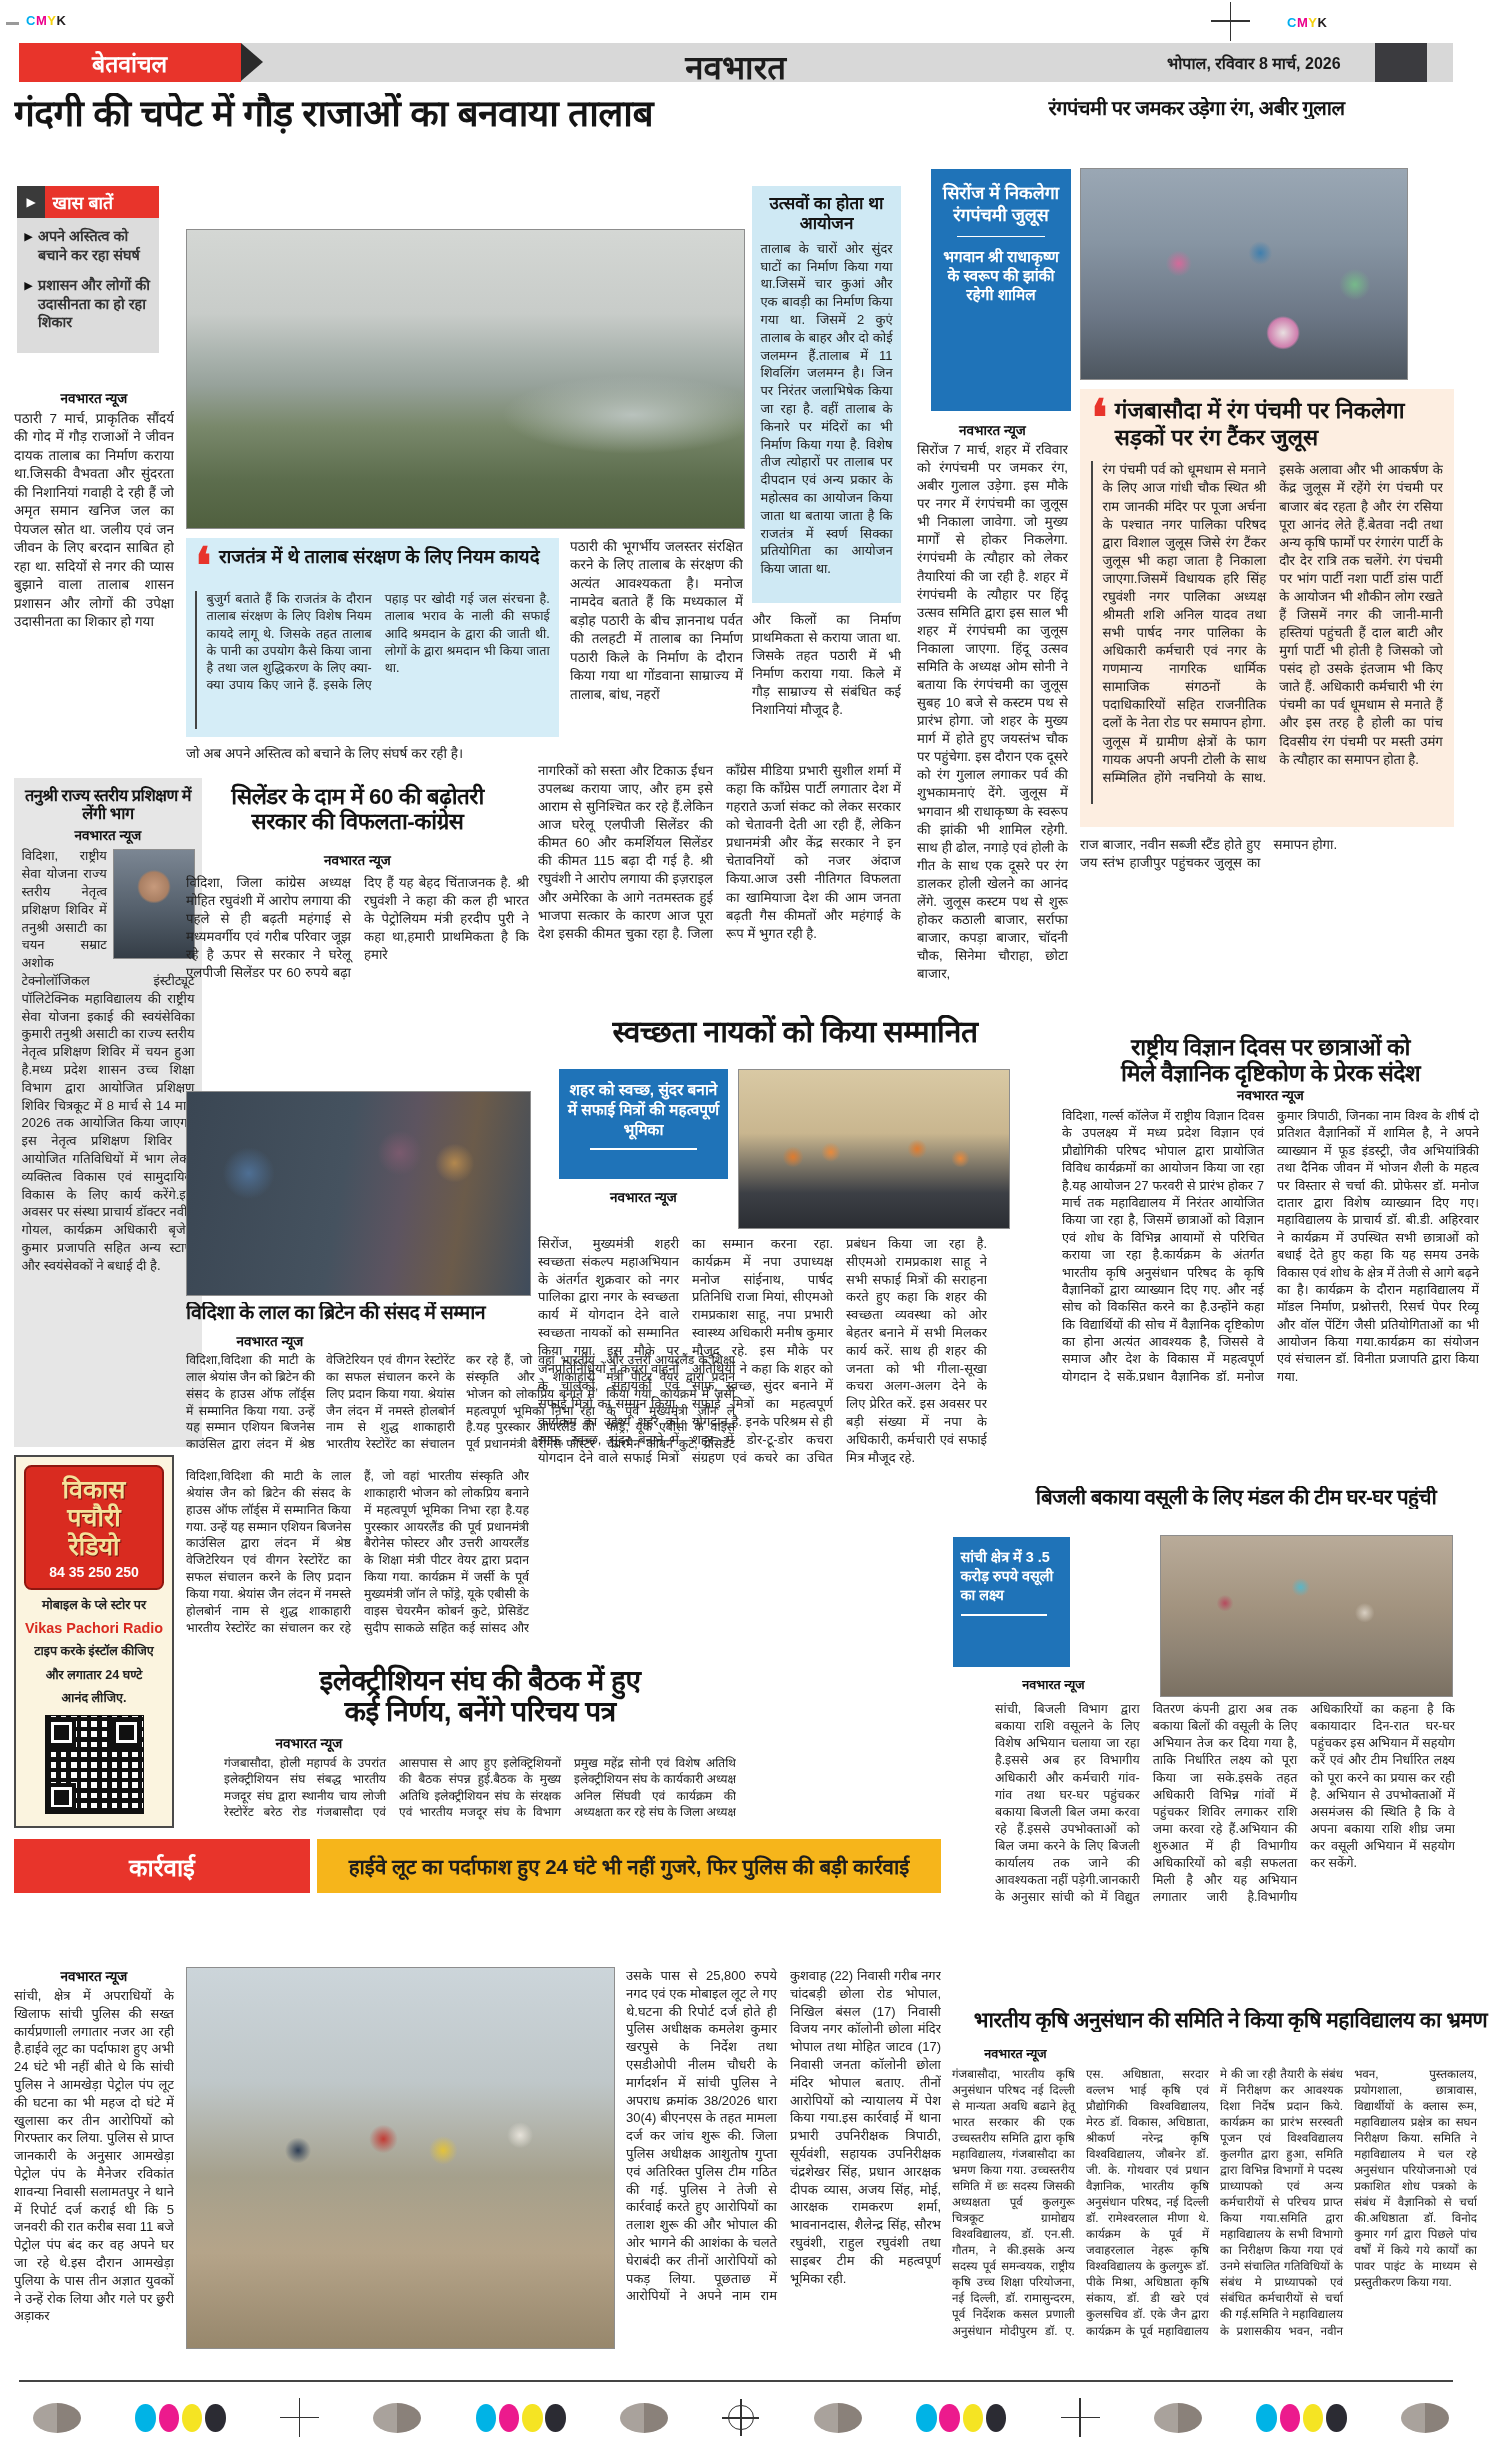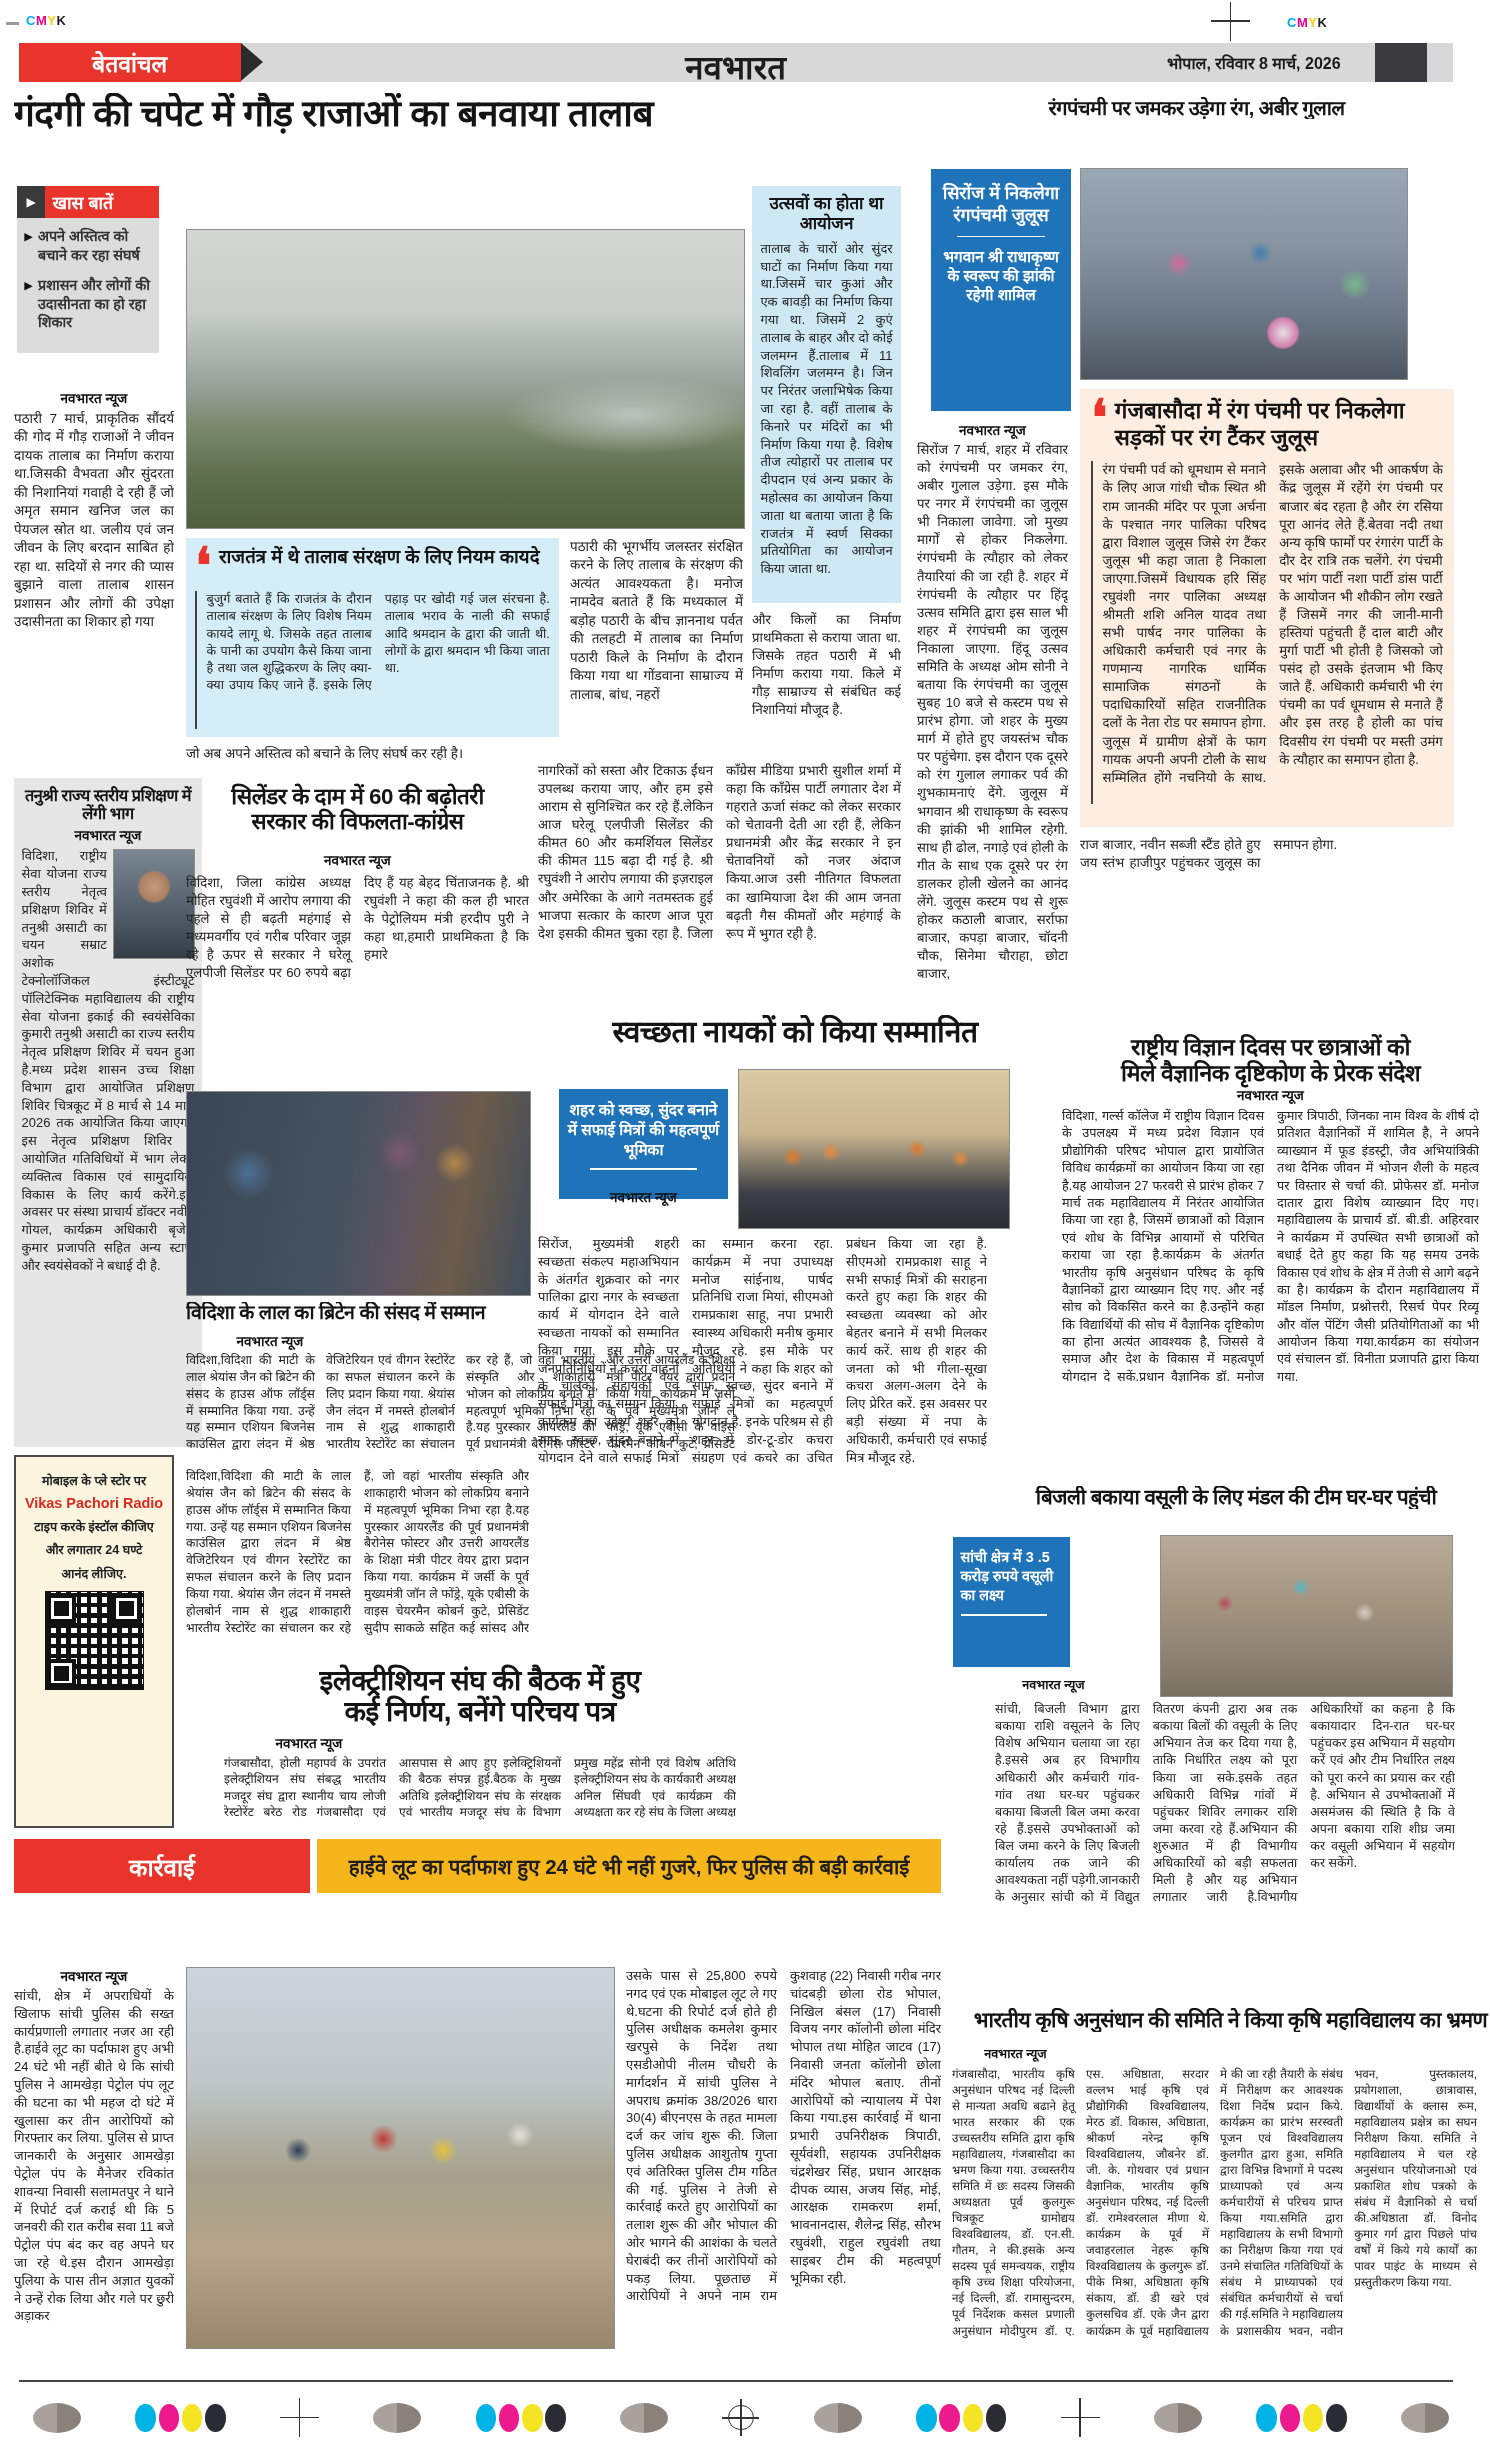--- a/index.html
+++ b/index.html
@@ -195,21 +195,21 @@
         radial-gradient(circle 28px at 78% 35%, #b3884e 0%, transparent 70%),
         radial-gradient(circle 32px at 62% 30%, #7a5a6e 0%, transparent 70%),
         radial-gradient(circle 37px at 18% 40%, #4e6f94 0%, transparent 70%),
         linear-gradient(100deg,#3a4653 0%,#45525f 45%,#5d5460 62%,#6b5b4a 78%,#3f4c5c 100%);"></div>
   <div class="abs hl nowrap" style="left:186px;top:1302px;width:343px;font-size:19.6px;text-align:left;"><span>विदिशा के लाल का ब्रिटेन की संसद में सम्मान</span></div>
   <div class="abs byline" style="left:186px;top:1332px;width:168px;"><span>नवभारत न्यूज</span></div>
   <div class="abs body-text cols4" style="left:186px;top:1352px;width:549px;height:108px;font-size:12.3px;"><span>विदिशा,विदिशा की माटी के लाल श्रेयांस जैन को ब्रिटेन की संसद के हाउस ऑफ लॉर्ड्स में सम्मानित किया गया. उन्हें यह सम्मान एशियन बिजनेस काउंसिल द्वारा लंदन में श्रेष्ठ वेजिटेरियन एवं वीगन रेस्टोरेंट का सफल संचालन करने के लिए प्रदान किया गया. श्रेयांस जैन लंदन में नमस्ते होलबोर्न नाम से शुद्ध शाकाहारी भारतीय रेस्टोरेंट का संचालन कर रहे हैं, जो वहां भारतीय संस्कृति और शाकाहारी भोजन को लोकप्रिय बनाने में महत्वपूर्ण भूमिका निभा रहा है.यह पुरस्कार आयरलैंड की पूर्व प्रधानमंत्री बैरोनेस फोस्टर और उत्तरी आयरलैंड के शिक्षा मंत्री पीटर वेयर द्वारा प्रदान किया गया. कार्यक्रम में जर्सी के पूर्व मुख्यमंत्री जॉन ले फोंड्रे, यूके एबीसी के वाइस चेयरमैन कोबर्न कुटे, प्रेसिडेंट सुदीप साकळे सहित कई सांसद और प्रमुख व्यावसायिक नेता भी मौजूद रहे.सम्मान प्राप्त करने के बाद श्रेयांस जैन ने कहा यह केवल उनका नहीं बल्कि हर भारतीय का सम्मान है. उन्होंने कहा कि यह भारत की संस्कृति एवं शाकाहारी परंपरा का सम्मान है.</span></div>
   <div class="abs body-text cols2" style="left:186px;top:1468px;width:343px;height:183px;font-size:12.3px;"><span>विदिशा,विदिशा की माटी के लाल श्रेयांस जैन को ब्रिटेन की संसद के हाउस ऑफ लॉर्ड्स में सम्मानित किया गया. उन्हें यह सम्मान एशियन बिजनेस काउंसिल द्वारा लंदन में श्रेष्ठ वेजिटेरियन एवं वीगन रेस्टोरेंट का सफल संचालन करने के लिए प्रदान किया गया. श्रेयांस जैन लंदन में नमस्ते होलबोर्न नाम से शुद्ध शाकाहारी भारतीय रेस्टोरेंट का संचालन कर रहे हैं, जो वहां भारतीय संस्कृति और शाकाहारी भोजन को लोकप्रिय बनाने में महत्वपूर्ण भूमिका निभा रहा है.यह पुरस्कार आयरलैंड की पूर्व प्रधानमंत्री बैरोनेस फोस्टर और उत्तरी आयरलैंड के शिक्षा मंत्री पीटर वेयर द्वारा प्रदान किया गया. कार्यक्रम में जर्सी के पूर्व मुख्यमंत्री जॉन ले फोंड्रे, यूके एबीसी के वाइस चेयरमैन कोबर्न कुटे, प्रेसिडेंट सुदीप साकळे सहित कई सांसद और प्रमुख व्यावसायिक नेता भी मौजूद रहे.सम्मान प्राप्त करने के बाद श्रेयांस जैन ने कहा यह केवल उनका नहीं बल्कि हर भारतीय का सम्मान है. उन्होंने कहा कि यह भारत की संस्कृति एवं शाकाहारी परंपरा का सम्मान है.</span></div>
 
   <div class="abs hl nowrap" style="left:538px;top:1015px;width:514px;font-size:30px;"><span>स्वच्छता नायकों को किया सम्मानित</span></div>
-  <div class="abs box-blue" style="left:559px;top:1069px;width:169px;height:110px;padding:11.2px 7.5px;box-sizing:border-box;margin-top:20px;">
+  <div class="abs box-blue" style="left:559px;top:1069px;width:169px;height:110px;padding:11.2px 7.5px;box-sizing:border-box;">
     <div style="font-size:15.4px;line-height:1.3;">शहर को स्वच्छ, सुंदर बनाने में सफाई मित्रों की महत्वपूर्ण भूमिका</div>
     <div class="rule" style="margin-top:7.5px;"></div>
   </div>
   <div class="abs photo" style="left:738px;top:1069px;width:270px;height:158px;
       background:
         radial-gradient(circle 15px at 20% 55%, #e07b2d 0%, transparent 70%),
         radial-gradient(circle 14px at 34% 52%, #e8893b 0%, transparent 70%),
         radial-gradient(circle 14px at 66% 50%, #df7a2e 0%, transparent 70%),
         radial-gradient(circle 13px at 82% 56%, #e8893b 0%, transparent 70%),
         linear-gradient(180deg,#d9c9a4 0%,#c9b68f 40%,#3c3f45 78%,#2b2e33 100%);"></div>
@@ -217,20 +217,26 @@
   <div class="abs body-text cols3" style="left:538px;top:1235px;width:449px;height:447px;font-size:13px;"><span>सिरोंज, मुख्यमंत्री शहरी स्वच्छता संकल्प महाअभियान के अंतर्गत शुक्रवार को नगर पालिका द्वारा नगर के स्वच्छता कार्य में योगदान देने वाले स्वच्छता नायकों को सम्मानित किया गया. इस मौके पर जनप्रतिनिधियों ने कचरा वाहनों के चालकों, सहायकों एवं सफाई मित्रों का सम्मान किया. कार्यक्रम का उद्देश्य शहर को साफ, स्वच्छ, सुंदर बनाने में योगदान देने वाले सफाई मित्रों का सम्मान करना रहा. कार्यक्रम में नपा उपाध्यक्ष मनोज सांईनाथ, पार्षद प्रतिनिधि राजा मियां, सीएमओ रामप्रकाश साहू, नपा प्रभारी स्वास्थ्य अधिकारी मनीष कुमार मौजूद रहे. इस मौके पर अतिथियों ने कहा कि शहर को साफ, स्वच्छ, सुंदर बनाने में सफाई मित्रों का महत्वपूर्ण योगदान है. इनके परिश्रम से ही शहर में डोर-टू-डोर कचरा संग्रहण एवं कचरे का उचित प्रबंधन किया जा रहा है. सीएमओ रामप्रकाश साहू ने सभी सफाई मित्रों की सराहना करते हुए कहा कि शहर की स्वच्छता व्यवस्था को ओर बेहतर बनाने में सभी मिलकर कार्य करें. साथ ही शहर की जनता को भी गीला-सूखा कचरा अलग-अलग देने के लिए प्रेरित करें. इस अवसर पर बड़ी संख्या में नपा के अधिकारी, कर्मचारी एवं सफाई मित्र मौजूद रहे.</span></div>
 
   <div class="abs hl" style="left:1062px;top:1015px;width:417px;font-size:23px;margin-top:20px;">
     <div>राष्ट्रीय विज्ञान दिवस पर छात्राओं को</div>
     <div>मिले वैज्ञानिक दृष्टिकोण के प्रेरक संदेश</div>
   </div>
   <div class="abs byline" style="left:1062px;top:1086px;width:417px;"><span>नवभारत न्यूज</span></div>
   <div class="abs body-text cols2" style="left:1062px;top:1108px;width:417px;height:365px;font-size:12.7px;"><span>विदिशा, गर्ल्स कॉलेज में राष्ट्रीय विज्ञान दिवस के उपलक्ष्य में मध्य प्रदेश विज्ञान एवं प्रौद्योगिकी परिषद भोपाल द्वारा प्रायोजित विविध कार्यक्रमों का आयोजन किया जा रहा है.यह आयोजन 27 फरवरी से प्रारंभ होकर 7 मार्च तक महाविद्यालय में निरंतर आयोजित किया जा रहा है, जिसमें छात्राओं को विज्ञान एवं शोध के विभिन्न आयामों से परिचित कराया जा रहा है.कार्यक्रम के अंतर्गत भारतीय कृषि अनुसंधान परिषद के कृषि वैज्ञानिकों द्वारा व्याख्यान दिए गए. और नई सोच को विकसित करने का है.उन्होंने कहा कि विद्यार्थियों की सोच में वैज्ञानिक दृष्टिकोण का होना अत्यंत आवश्यक है, जिससे वे समाज और देश के विकास में महत्वपूर्ण योगदान दे सकें.प्रधान वैज्ञानिक डॉ. मनोज कुमार त्रिपाठी, जिनका नाम विश्व के शीर्ष दो प्रतिशत वैज्ञानिकों में शामिल है, ने अपने व्याख्यान में फूड इंडस्ट्री, जैव अभियांत्रिकी तथा दैनिक जीवन में भोजन शैली के महत्व पर विस्तार से चर्चा की. प्रोफेसर डॉ. मनोज दातार द्वारा विशेष व्याख्यान दिए गए। महाविद्यालय के प्राचार्य डॉ. बी.डी. अहिरवार ने कार्यक्रम में उपस्थित सभी छात्राओं को बधाई देते हुए कहा कि यह समय उनके विकास एवं शोध के क्षेत्र में तेजी से आगे बढ़ने का है। कार्यक्रम के दौरान महाविद्यालय में मॉडल निर्माण, प्रश्नोत्तरी, रिसर्च पेपर रिव्यू और वॉल पेंटिंग जैसी प्रतियोगिताओं का भी आयोजन किया गया.कार्यक्रम का संयोजन एवं संचालन डॉ. विनीता प्रजापति द्वारा किया गया.</span></div>
 
   <div class="abs ad-box" style="left:14px;top:1455px;width:160px;height:373px;box-sizing:border-box;">
+    <div class="ad-red">
+      <div class="big">विकास</div>
+      <div class="big">पचौरी</div>
+      <div class="big">रेडियो</div>
+      <div class="ph">84 35 250 250</div>
+    </div>
     <div class="ad-line">मोबाइल के प्ले स्टोर पर</div>
     <div class="ad-line ad-en">Vikas Pachori Radio</div>
     <div class="ad-line">टाइप करके  इंस्टॉल कीजिए</div>
     <div class="ad-line">और लगातार 24 घण्टे</div>
     <div class="ad-line">आनंद लीजिए.</div>
     <div class="qr">
         <i class="tl"></i>
         <i class="tr"></i>
         <i class="bl"></i>
       </div>

